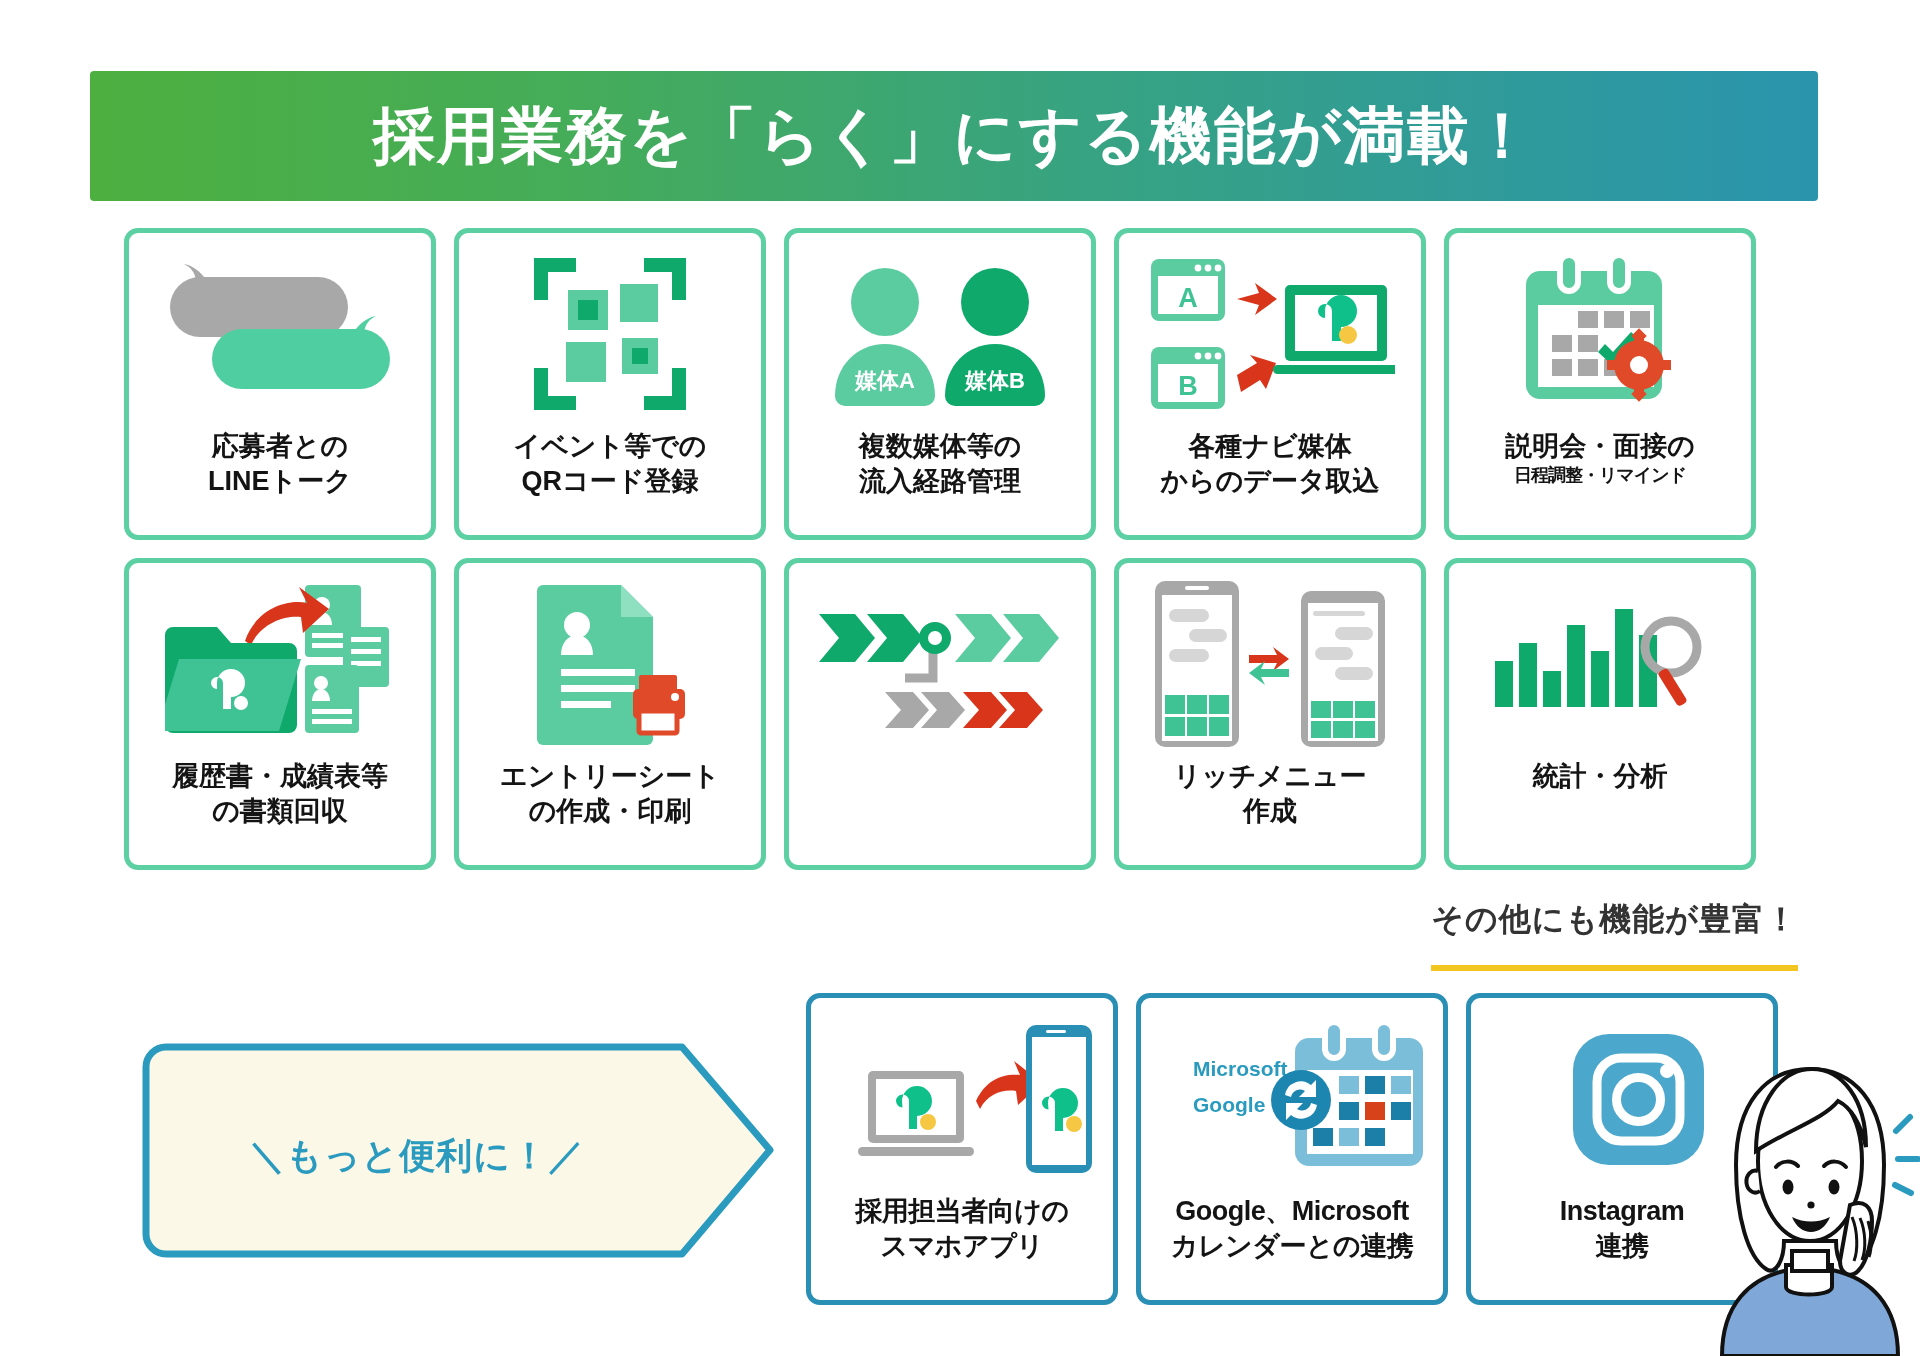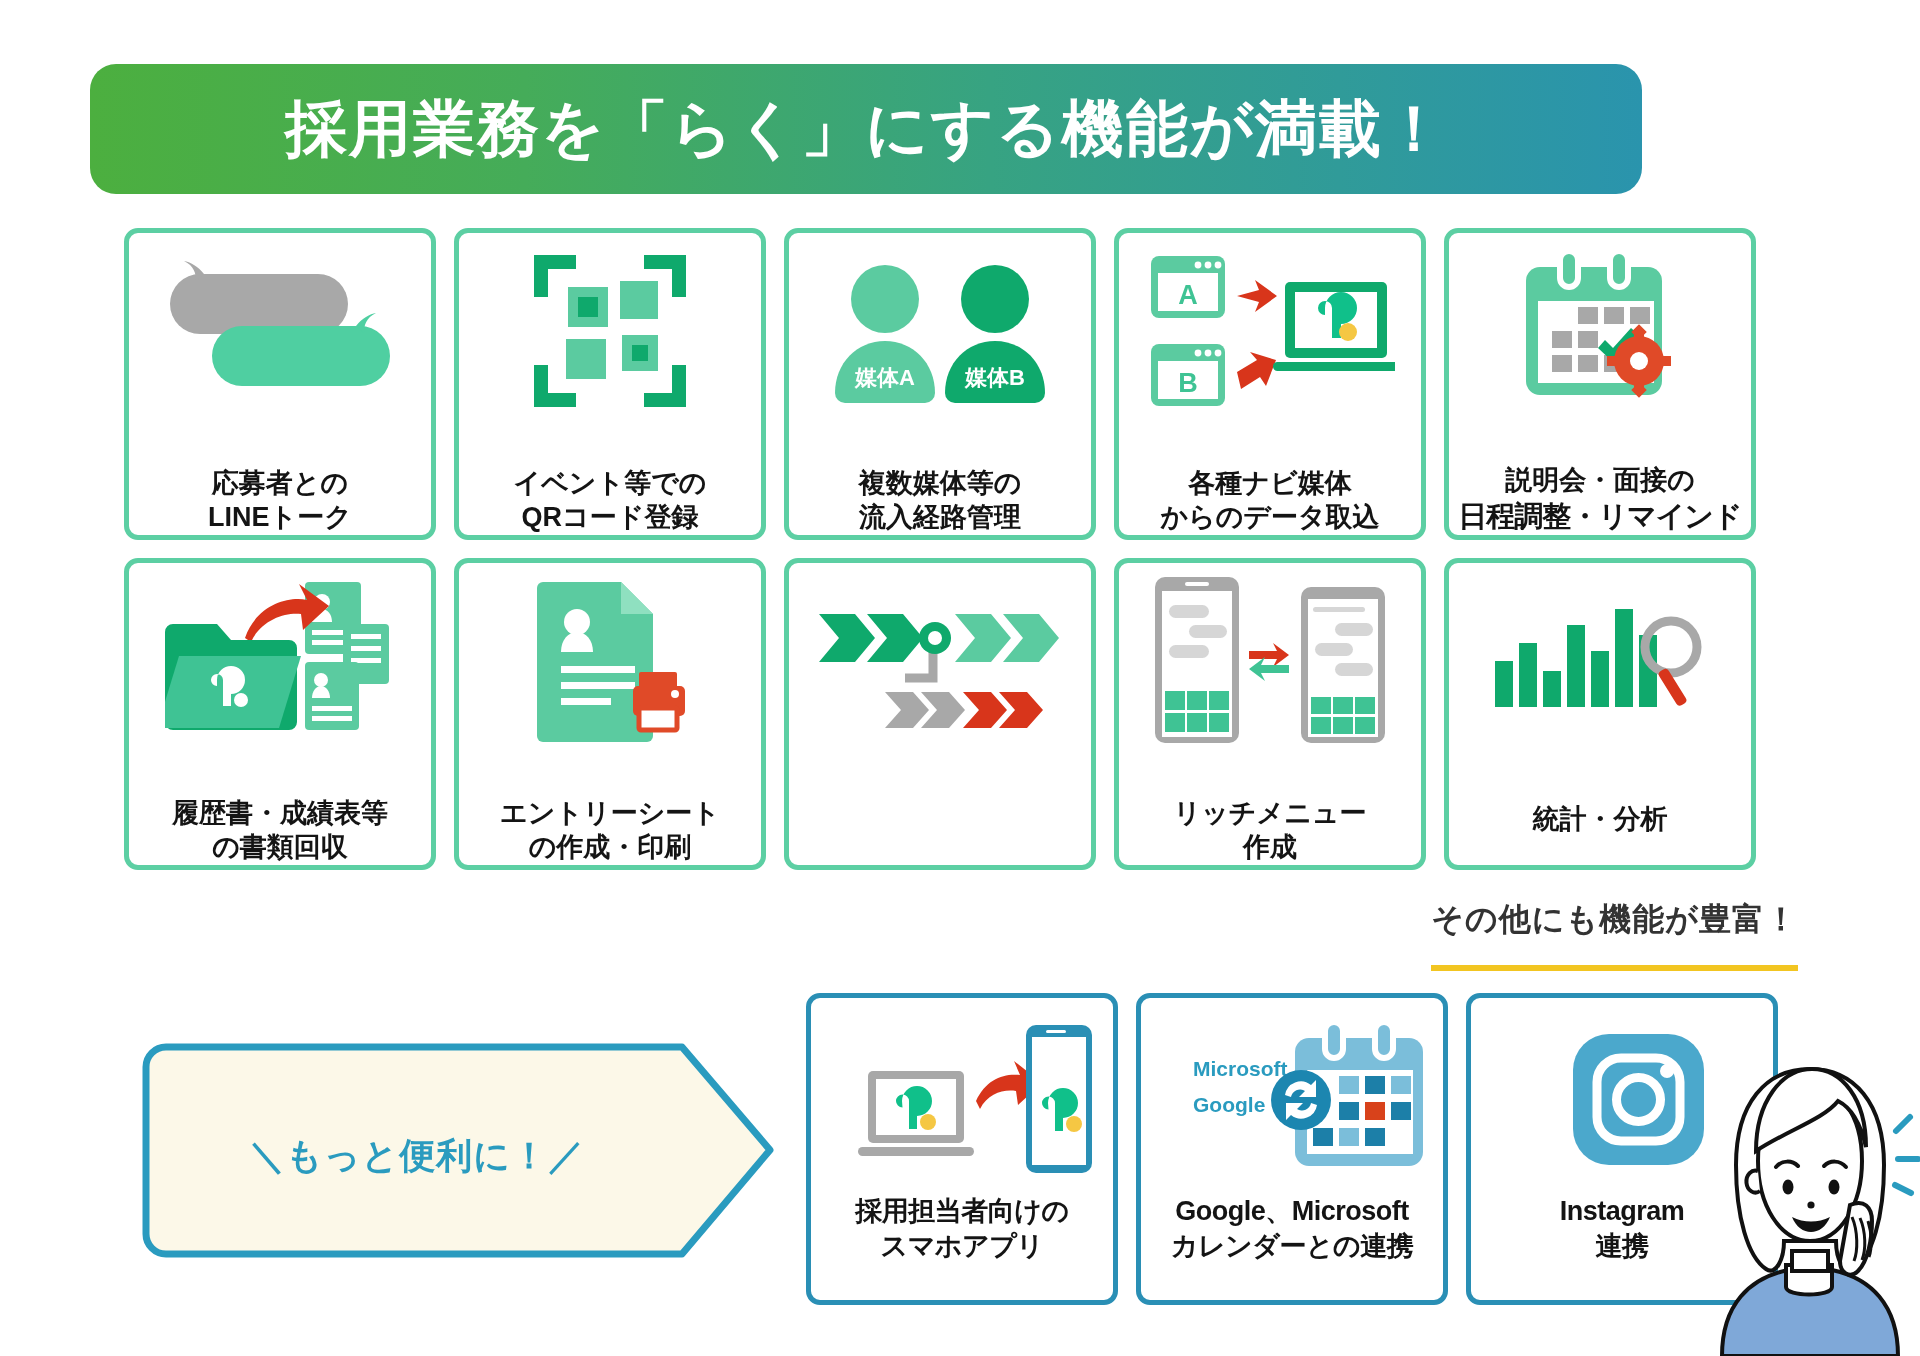--- a/index.html
+++ b/index.html
@@ -7,23 +7,23 @@
     width: 1920px; height: 1356px;
     background: #ffffff;
     font-family: "Liberation Sans", "DejaVu Sans", sans-serif;
     overflow: hidden;
   }
   #page { position: relative; width: 1920px; height: 1356px; background: #fff; }
 
   
   .header-banner {
     position: absolute;
-    left: 90px; top: 64px;
-    width: 1552px; height: 130px;
-    border-radius: 26px;
+    left: 90px; top: 71px;
+    width: 1728px; height: 130px;
+    border-radius: 4px;
     background: linear-gradient(90deg, #4CAF3F 0%, #45AC59 28%, #37A382 58%, #2A94AD 100%);
     display: flex; align-items: center; justify-content: center;
   }
   .header-title {
     color: #ffffff;
     font-size: 62px;
     font-weight: bold;
     letter-spacing: 2px;
     line-height: 1;
     white-space: nowrap;
@@ -48,23 +48,22 @@
     padding-top: 6px;
   }
   .card-label {
     text-align: center;
     font-size: 27px;
     font-weight: bold;
     color: #141414;
     line-height: 1.28;
     letter-spacing: 0px;
     padding: 0 4px;
-    margin-top: 43px;
-  }
-  .card-label .sub { font-size: 29px; display: block; letter-spacing: -1px; }
+  }
+  .card-label .sub { font-size: 18px; display: block; letter-spacing: -1px; }
   .card-label .l2 { display: block; }
 
   
   .more-note {
     position: absolute;
     right: 122px; top: 898px;
     font-size: 32px; font-weight: bold;
     color: #333333;
     padding-bottom: 23px;
     border-bottom: 6px solid #F2C521;

